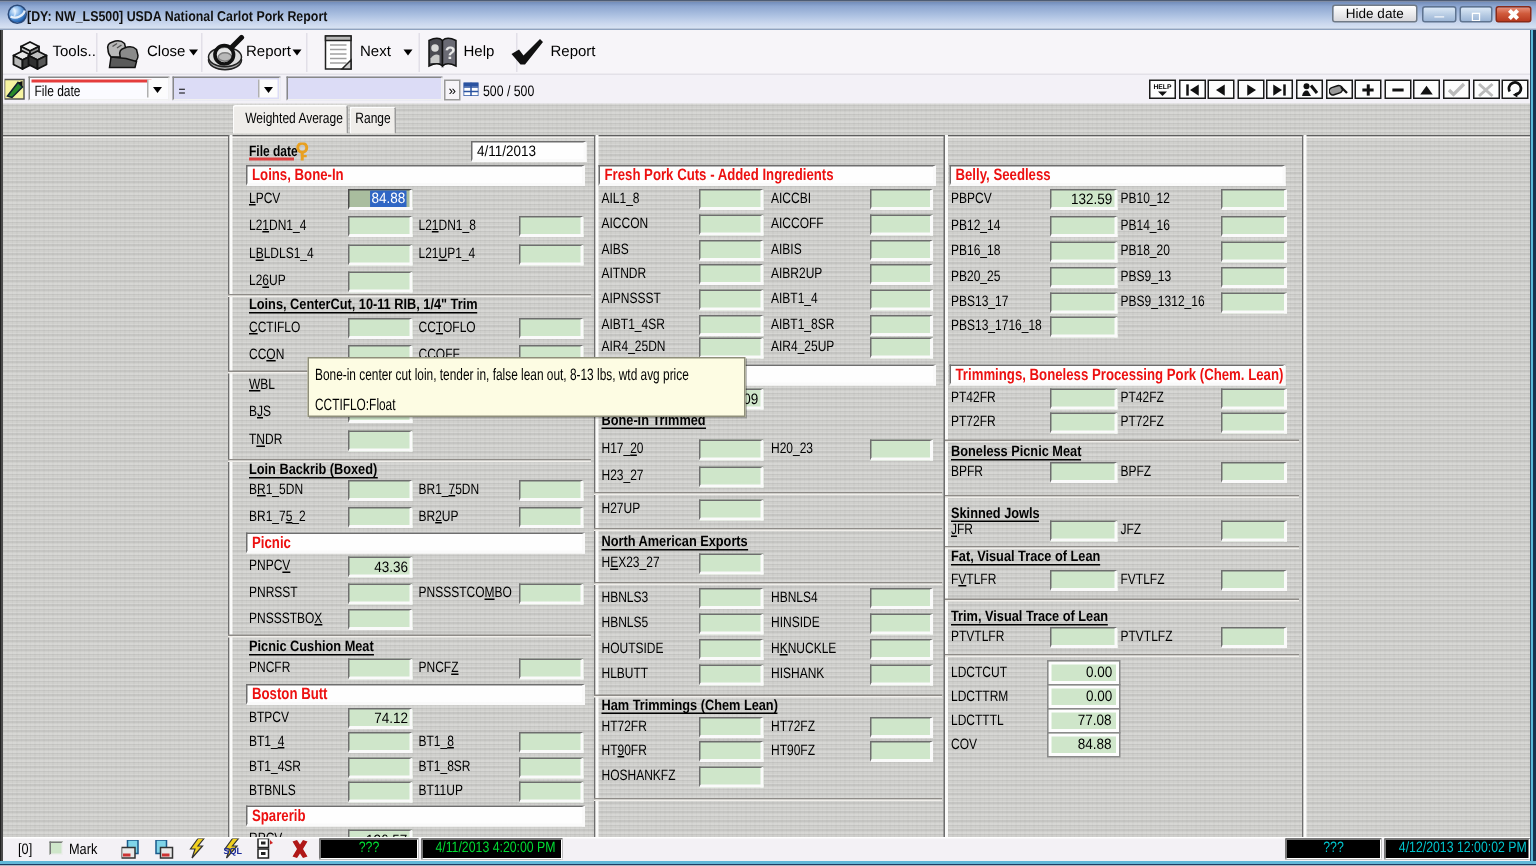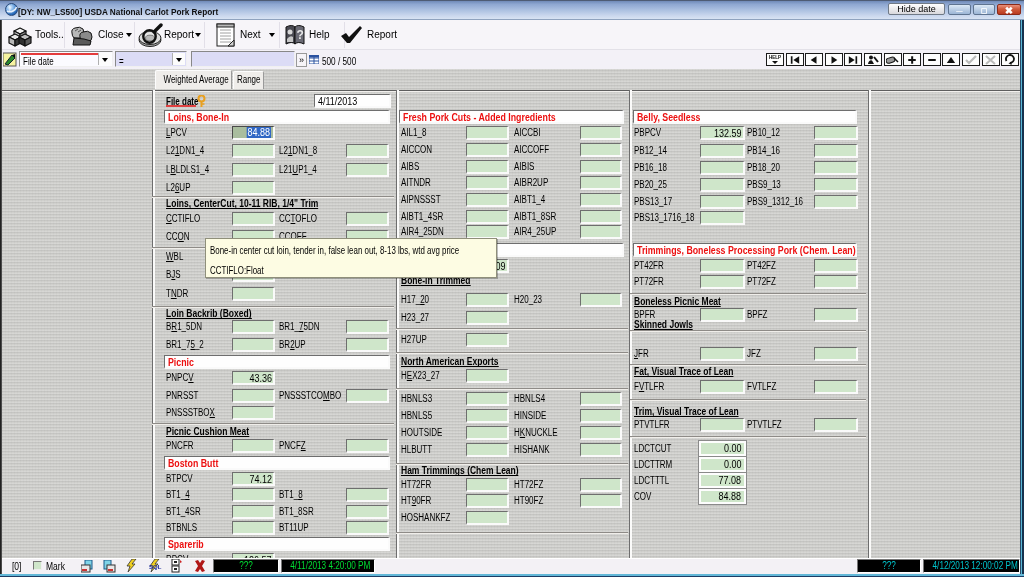--- a/index.html
+++ b/index.html
@@ -306,21 +306,21 @@
   </div>
 <div class="abs" style="left:401px;top:357px">
     <span class="head" style="display:block">North American Exports</span>
   </div>
 <div class="abs" style="left:401px;top:466px">
     <span class="head" style="display:block">Ham Trimmings (Chem Lean)</span>
   </div>
 <div class="abs" style="left:634px;top:297px">
     <span class="head" style="display:block">Boneless Picnic Meat</span>
   </div>
-<div class="abs" style="left:634px;top:320px">
+<div class="abs" style="left:634px;top:338px">
     <span class="head" style="display:block">Skinned Jowls</span>
   </div>
 <div class="abs" style="left:634px;top:367px">
     <span class="head" style="display:block">Fat, Visual Trace of Lean</span>
   </div>
 <div class="abs" style="left:634px;top:407px">
     <span class="head" style="display:block">Trim, Visual Trace of Lean</span>
   </div>
 <div class="abs lbl" style="left:166px;top:127px"><u>L</u>PCV</div>
 <div class="abs" style="left:232px;top:126px;width:43px;height:14px;background:#a9bd9e;border-top:1px solid #4a4a4a;border-left:1px solid #4a4a4a;border-right:2px solid #fafafa;border-bottom:2px solid #fafafa">

